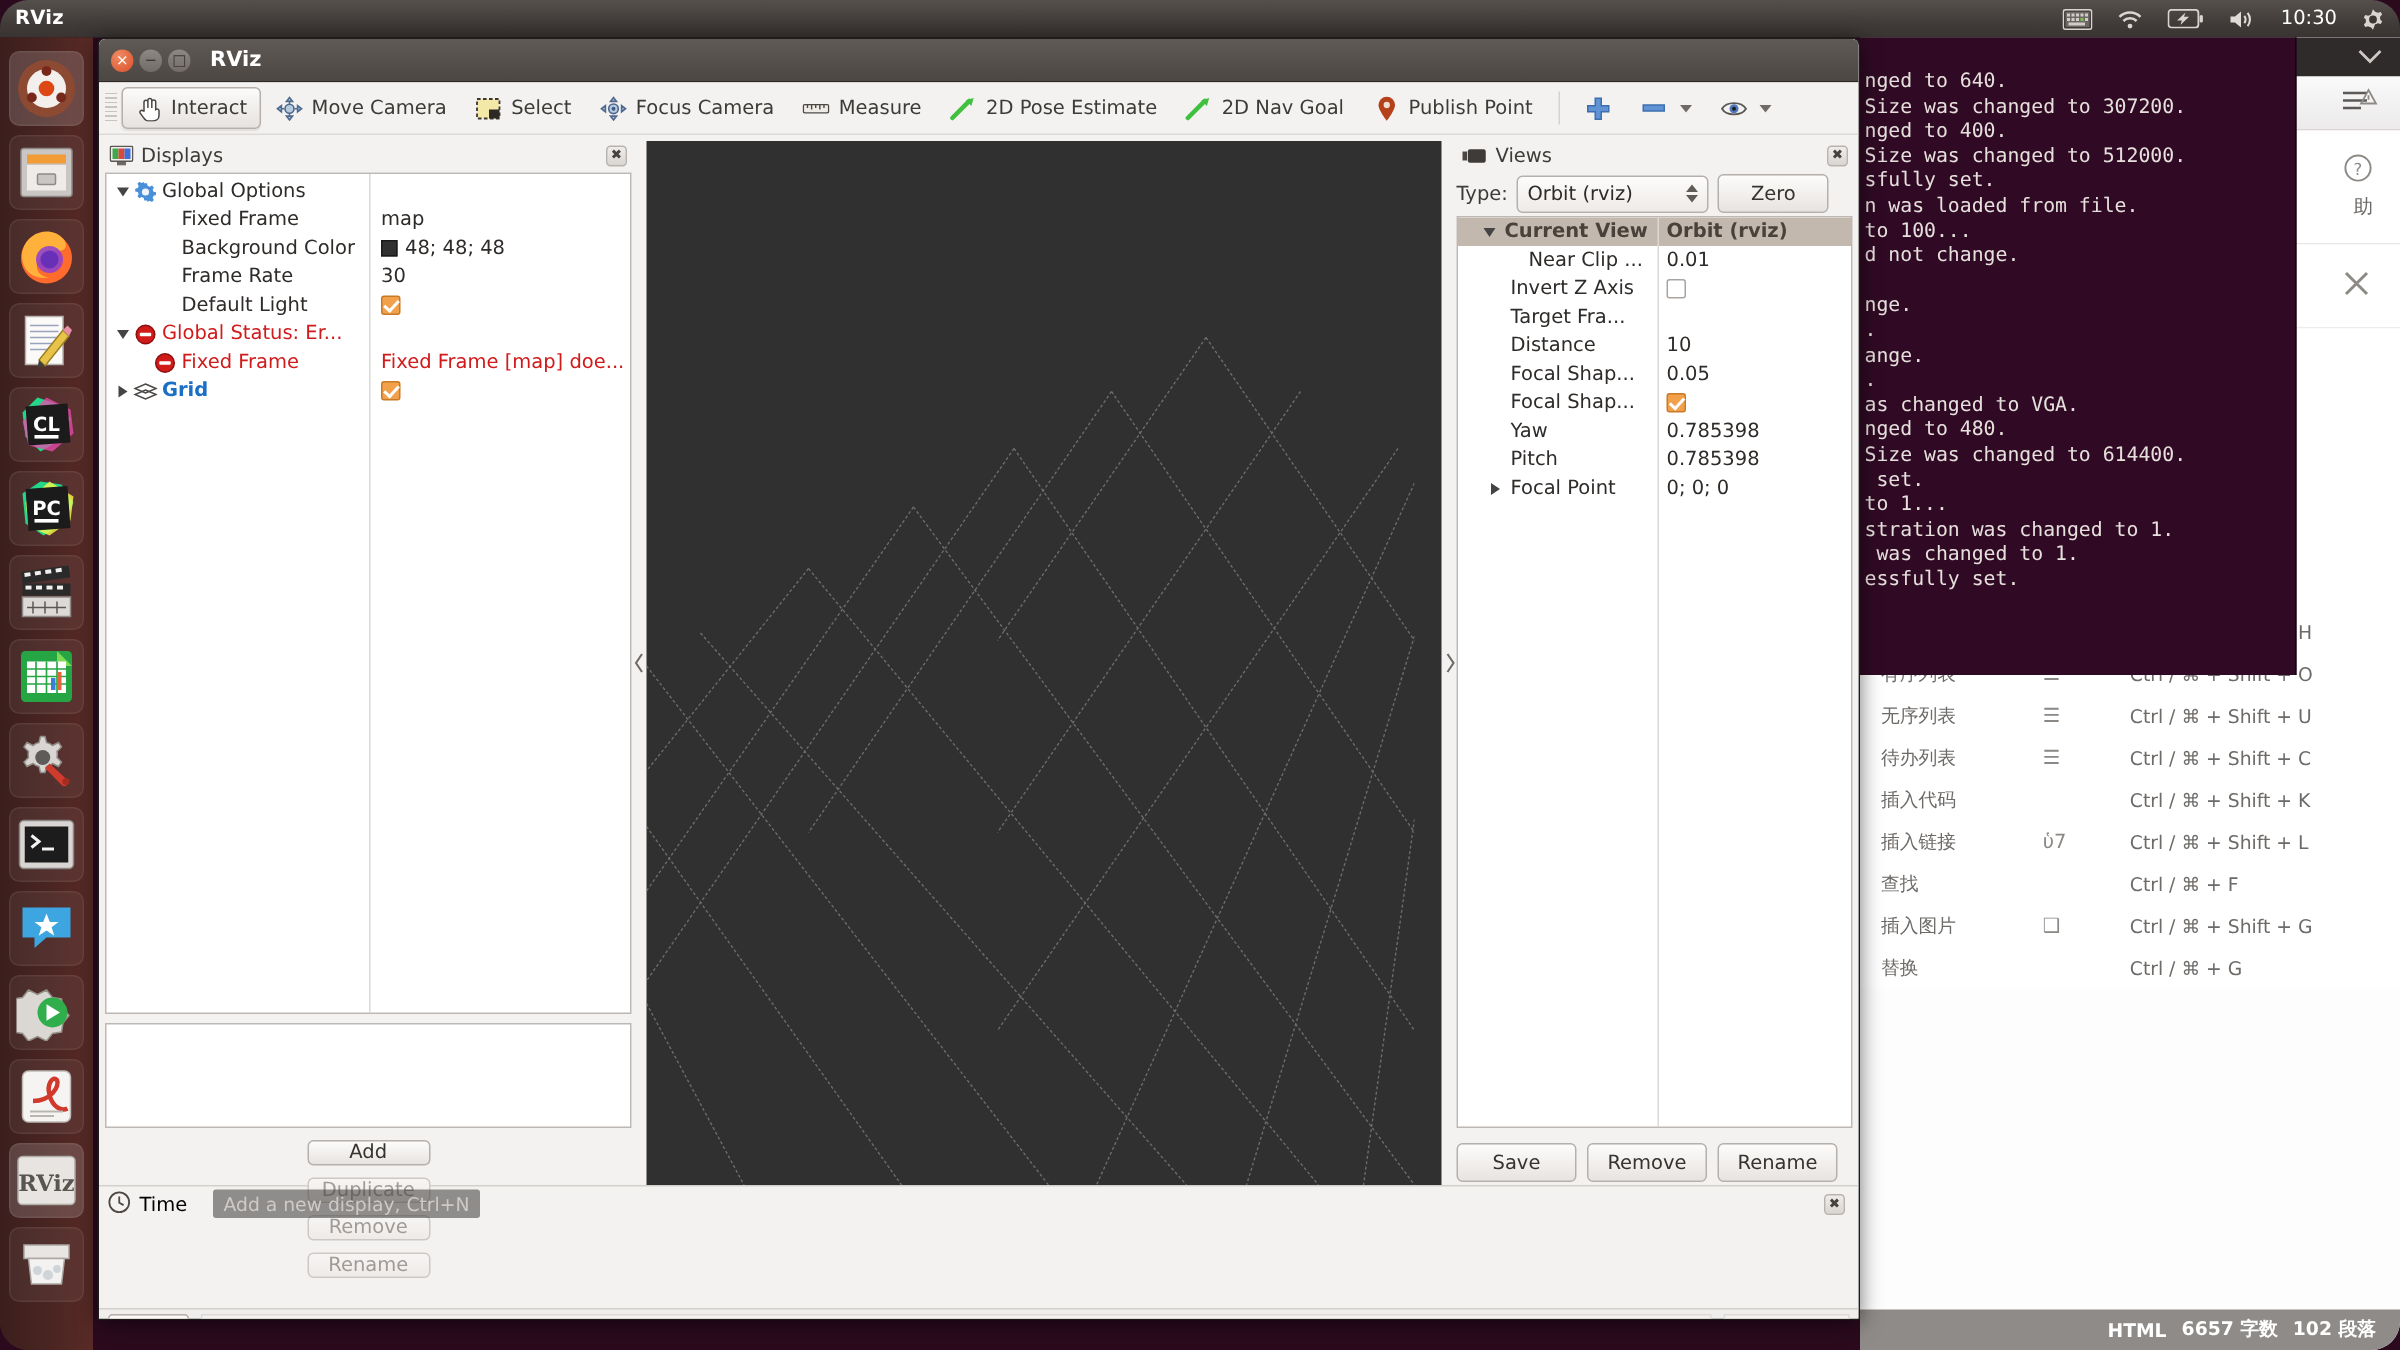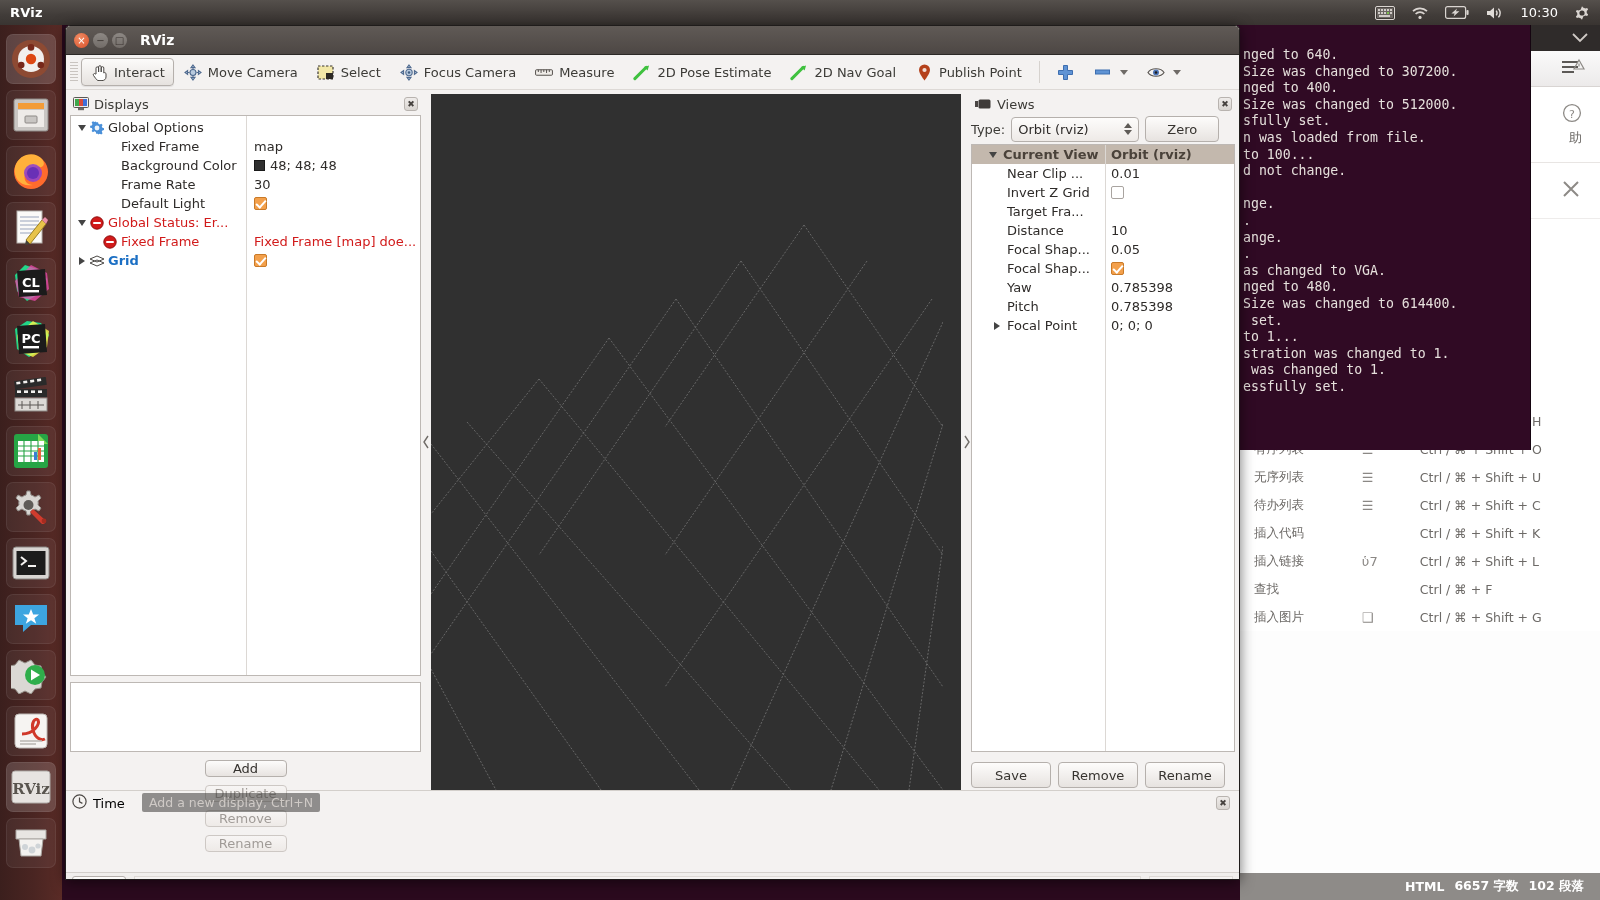--- a/index.html
+++ b/index.html
@@ -4,21 +4,21 @@
 <style>
   * { box-sizing: border-box; }
   html, body {
     margin: 0; padding: 0;
     width: 1600px; height: 900px;
     overflow: hidden;
     font-family: "DejaVu Sans", "Liberation Sans", sans-serif;
     font-size: 13px;
     background: #2b0a1e;
   }
-  #screen { position: relative; width: 1600px; height: 900px; overflow: hidden; }
+  #screen { position: relative; width: 1600px; height: 900px; overflow: hidden; border-radius: 19px; }
 
   
   #top-panel {
     position: absolute; left: 0; top: 0; width: 1600px; height: 25px;
     background: linear-gradient(to bottom, #55504c, #413c39 60%, #393431);
     color: #f2f1f0;
     display: flex; align-items: center;
     font-size: 13px;
   }
   #top-panel .app-name {
@@ -562,20 +562,25 @@
             <tr>
               <td>查找</td>
               <td class="c-ico"></td>
               <td class="c-key">Ctrl / ⌘ + F</td>
             </tr>
             <tr>
               <td>插入图片</td>
               <td class="c-ico">❑</td>
               <td class="c-key">Ctrl / ⌘ + Shift + G</td>
             </tr>
+            <tr>
+              <td>替换</td>
+              <td class="c-ico"></td>
+              <td class="c-key">Ctrl / ⌘ + G</td>
+            </tr>
           </tbody>
       </table>
     </div>
     <div id="ra-statusbar">
       <span>HTML</span>
       <span>6657 字数</span>
       <span>102 段落</span>
     </div>
   </div>
 
@@ -936,30 +941,30 @@
                   <span class="tri-down"></span>
                 </span>
               <span style="margin-left:4px;">Current View</span>
             </span>
             <span class="vright">Orbit (rviz)</span>
           </div>
           <div id="vt-rows">
               <div class="vrow">
                 <span class="vleft" style="padding-left:0">
                   <span class="tw" style="margin-left:18px"></span>
-                  <span style="margin-left:4px">Near Clip ...</span>
+                  <span style="margin-left:16px">Near Clip ...</span>
                 </span>
                 <span class="vright">
                   <span>0.01</span>
                 </span>
               </div>
               <div class="vrow">
                 <span class="vleft" style="padding-left:0">
                   <span class="tw" style="margin-left:18px"></span>
-                  <span style="margin-left:4px">Invert Z Grid</span>
+                  <span style="margin-left:4px">Invert Z Axis</span>
                 </span>
                 <span class="vright">
                   <span class="chk-off"></span>
                 </span>
               </div>
               <div class="vrow">
                 <span class="vleft" style="padding-left:0">
                   <span class="tw" style="margin-left:18px"></span>
                   <span style="margin-left:4px">Target Fra...</span>
                 </span>

